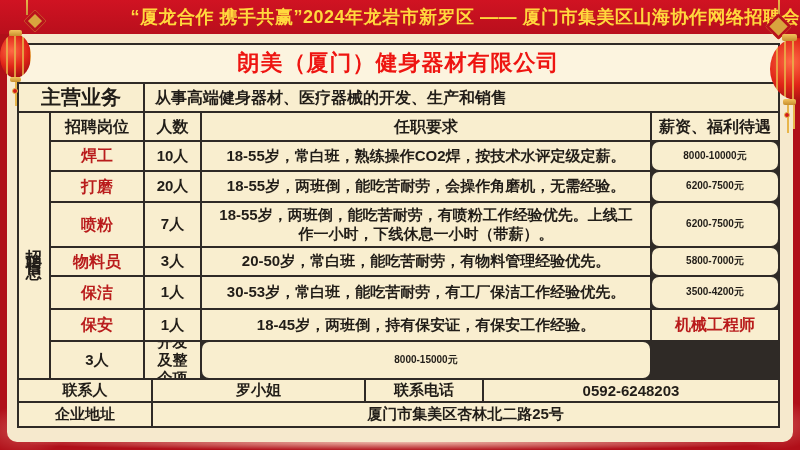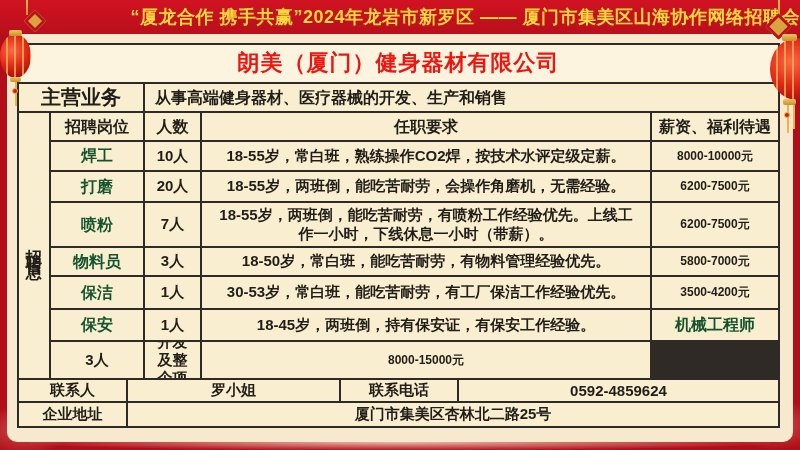--- a/index.html
+++ b/index.html
@@ -49,27 +49,27 @@
   }
   .company { grid-column:1/6; background:#fcf4df; color:#ee1511; font-size:22px; letter-spacing:1px; }
   .biz-label { grid-column:1/3; font-size:20px; }
   .biz-value { grid-column:3/6; justify-content:flex-start; padding-left:10px; font-size:16px; }
   .side-label {
     grid-column:1; grid-row:3/11;
     writing-mode:vertical-rl; text-orientation:upright;
     font-size:16px; letter-spacing:5px;
   }
   .th { font-size:16px; }
-  .pos { color:#14532d; font-size:16px; }
+  .pos { color:#b91c1c; font-size:16px; }
   .req { padding:0 11px; font-size:15px; }
-  .sal { font-size:12px; }
+  .sal { font-size:10px;border-radius:7px; }
 
   .wide { grid-column:1/6; background:#2f2a26; display:flex; gap:2px; }
   .wide > div { background:#f9eecf; display:flex; align-items:center; justify-content:center; font-size:15px; }
-  .w-label { width:107px; }
+  .w-label { width:132px; }
   .w-person { width:211px; }
   .w-phlabel { width:116px; }
   .w-grow { flex:1; }
 
   
   .orn { position:absolute; z-index:4; }
   .string { position:absolute; width:2px; background:linear-gradient(#e8b54a,#c9923a); }
   .knot { position:absolute; background:#d9a43e; transform:rotate(45deg);
     box-shadow:inset 0 0 0 3px #b9121c, inset 0 0 0 5px #d9a43e; border-radius:2px; }
   .lantern { position:absolute; border-radius:50%;
@@ -118,42 +118,42 @@
   <div class="cell req">18-55岁，两班倒，能吃苦耐劳，会操作角磨机，无需经验。</div>
   <div class="cell sal">6200-7500元</div>
 
   <div class="cell pos">喷粉</div>
   <div class="cell">7人</div>
   <div class="cell req">18-55岁，两班倒，能吃苦耐劳，有喷粉工作经验优先。上线工作一小时，下线休息一小时（带薪）。</div>
   <div class="cell sal">6200-7500元</div>
 
   <div class="cell pos">物料员</div>
   <div class="cell">3人</div>
-  <div class="cell req">18-50岁，常白班，能吃苦耐劳，有物料管理经验优先。</div>
+  <div class="cell req">20-50岁，常白班，能吃苦耐劳，有物料管理经验优先。</div>
   <div class="cell sal">5800-7000元</div>
 
   <div class="cell pos">保洁</div>
   <div class="cell">1人</div>
   <div class="cell req">30-53岁，常白班，能吃苦耐劳，有工厂保洁工作经验优先。</div>
   <div class="cell sal">3500-4200元</div>
 
   <div class="cell pos">保安</div>
   <div class="cell">1人</div>
   <div class="cell req">18-45岁，两班倒，持有保安证，有保安工作经验。</div>
 
   <div class="cell pos">机械工程师</div>
   <div class="cell">3人</div>
   <div class="cell req">18-45岁，常白班，1.具备健身器材或医疗器材设计开发及整个项目管控的相关经验，有塑料工程设计经验的更佳。</div>
   <div class="cell sal">8000-15000元</div>
 
   <div class="wide">
     <div class="w-label">联系人</div>
     <div class="w-person">罗小姐</div>
     <div class="w-phlabel">联系电话</div>
-    <div class="w-grow">0592-4859624</div>
+    <div class="w-grow">0592-6248203</div>
   </div>
 
   <div class="wide">
     <div class="w-label">企业地址</div>
     <div class="w-grow">厦门市集美区杏林北二路25号</div>
   </div>
 </div>
 
 <div class="orn">
   <div class="string" style="left:26px; top:0; height:15px;"></div>

